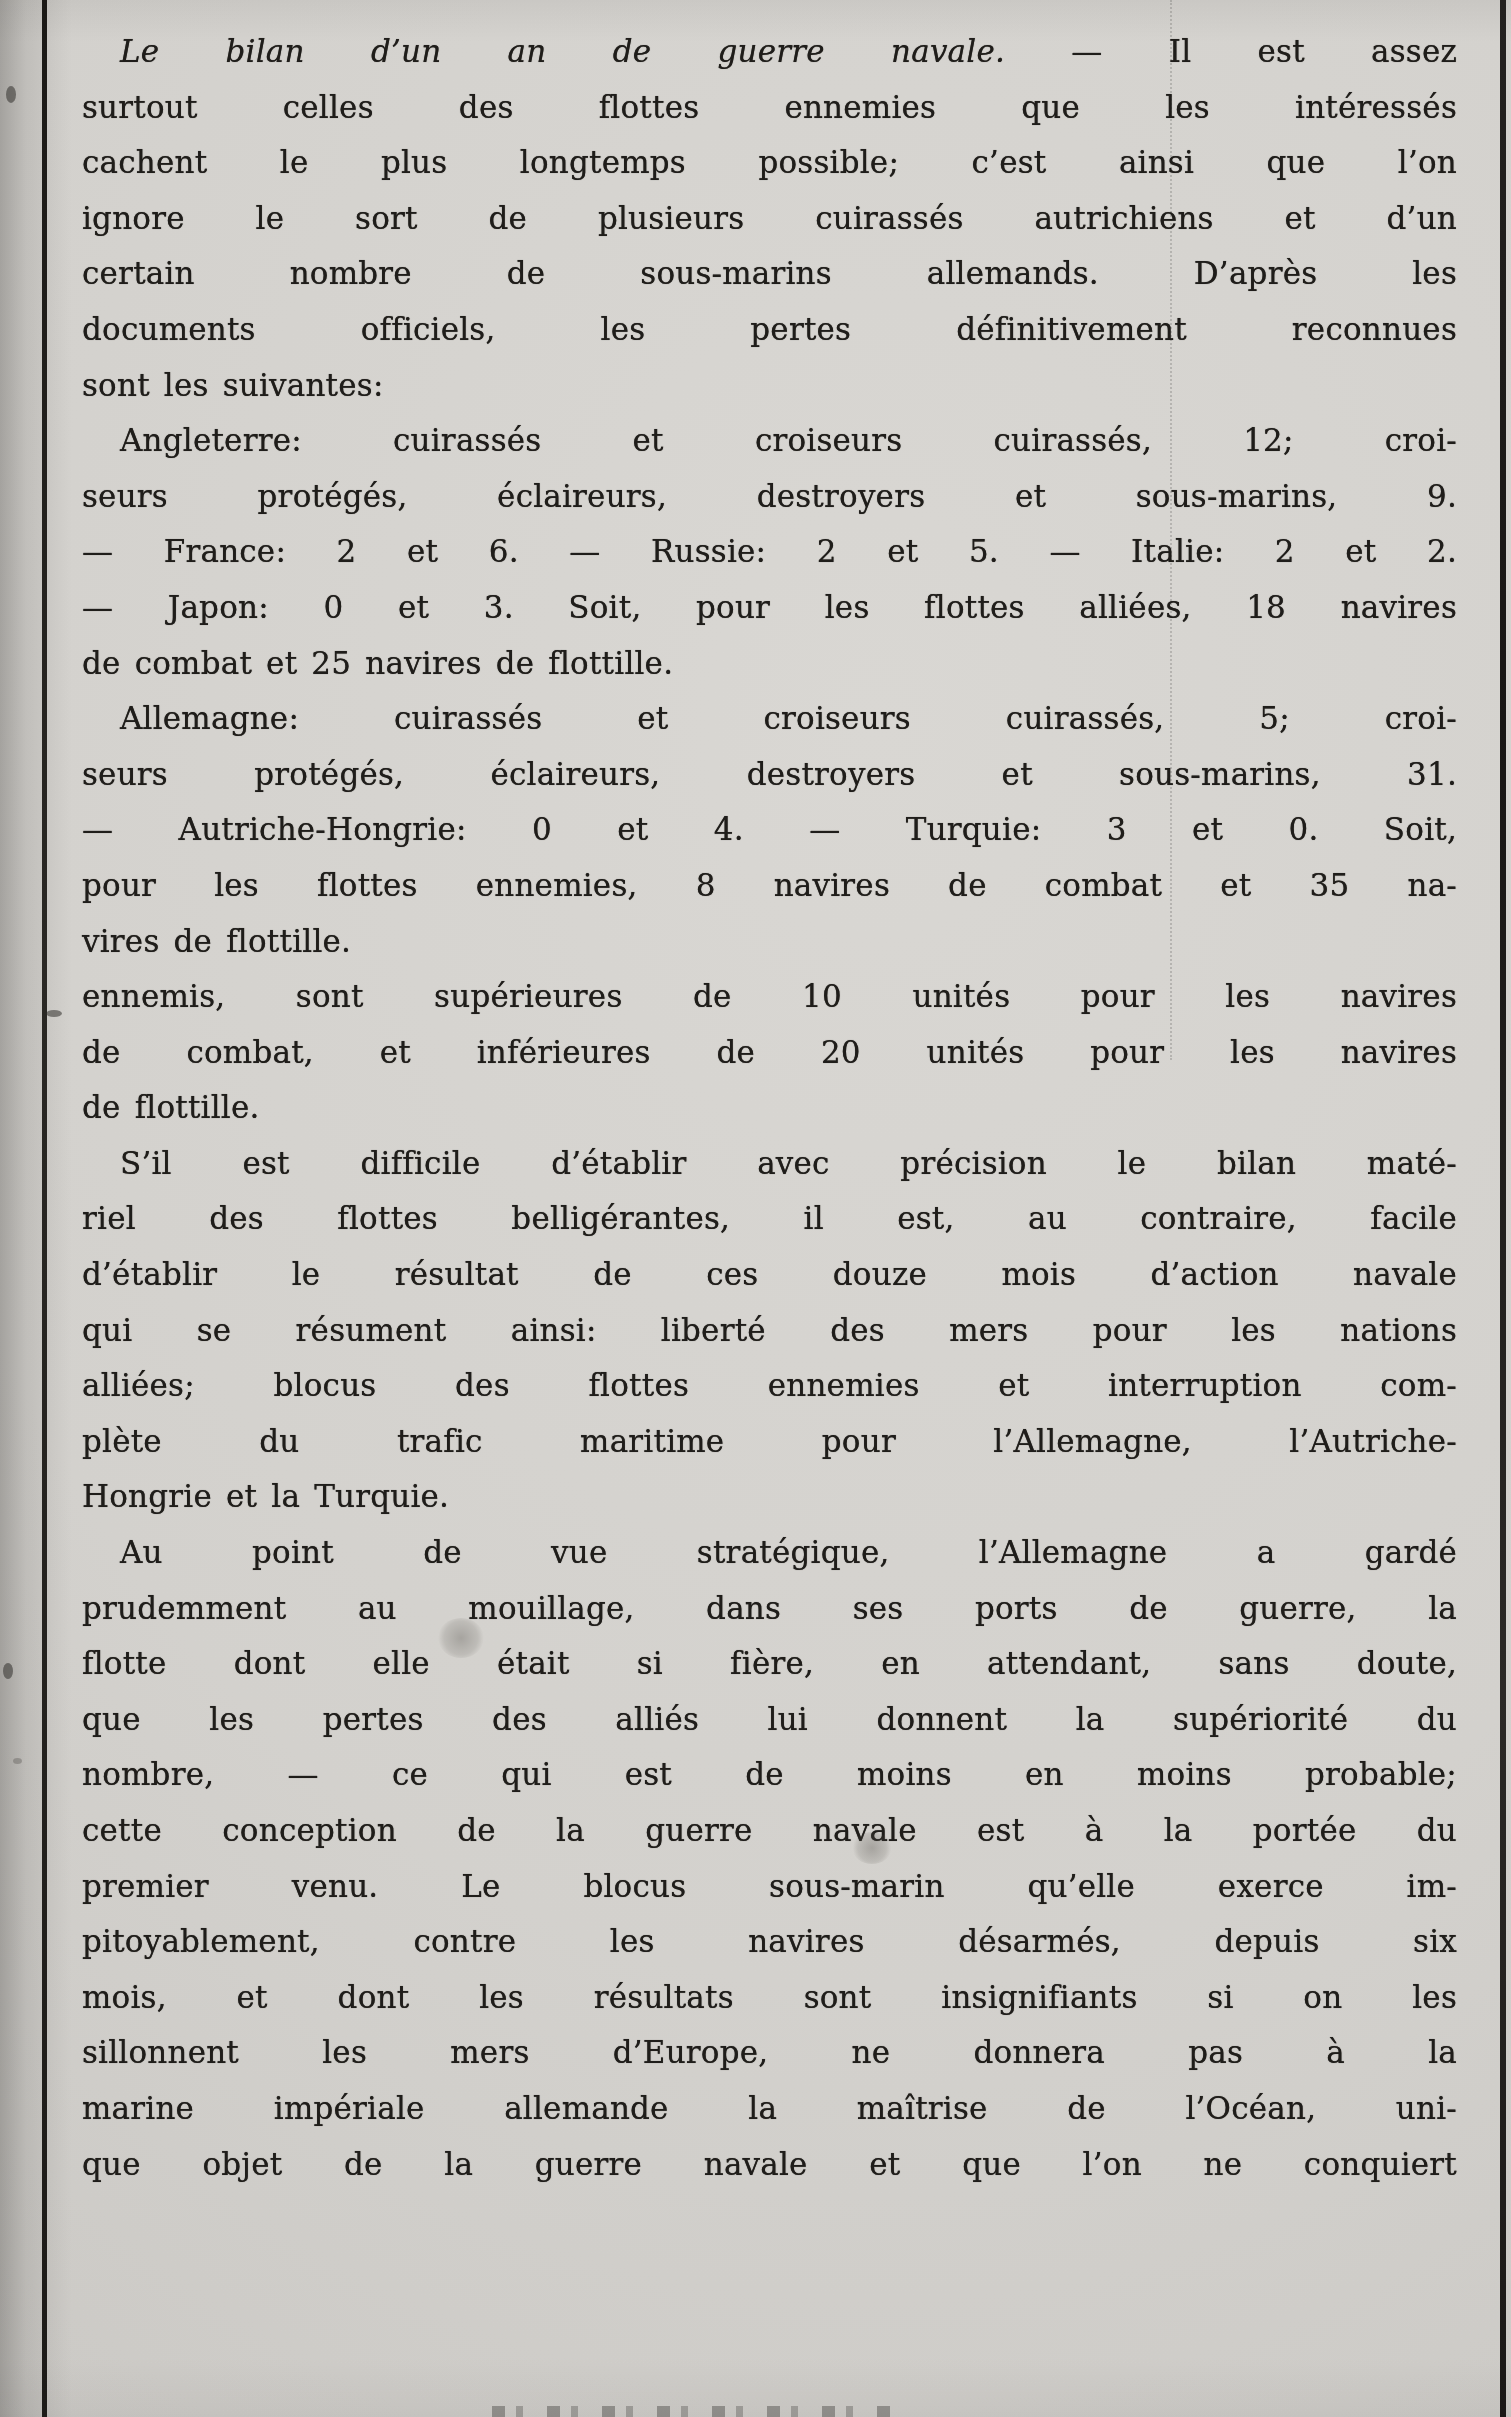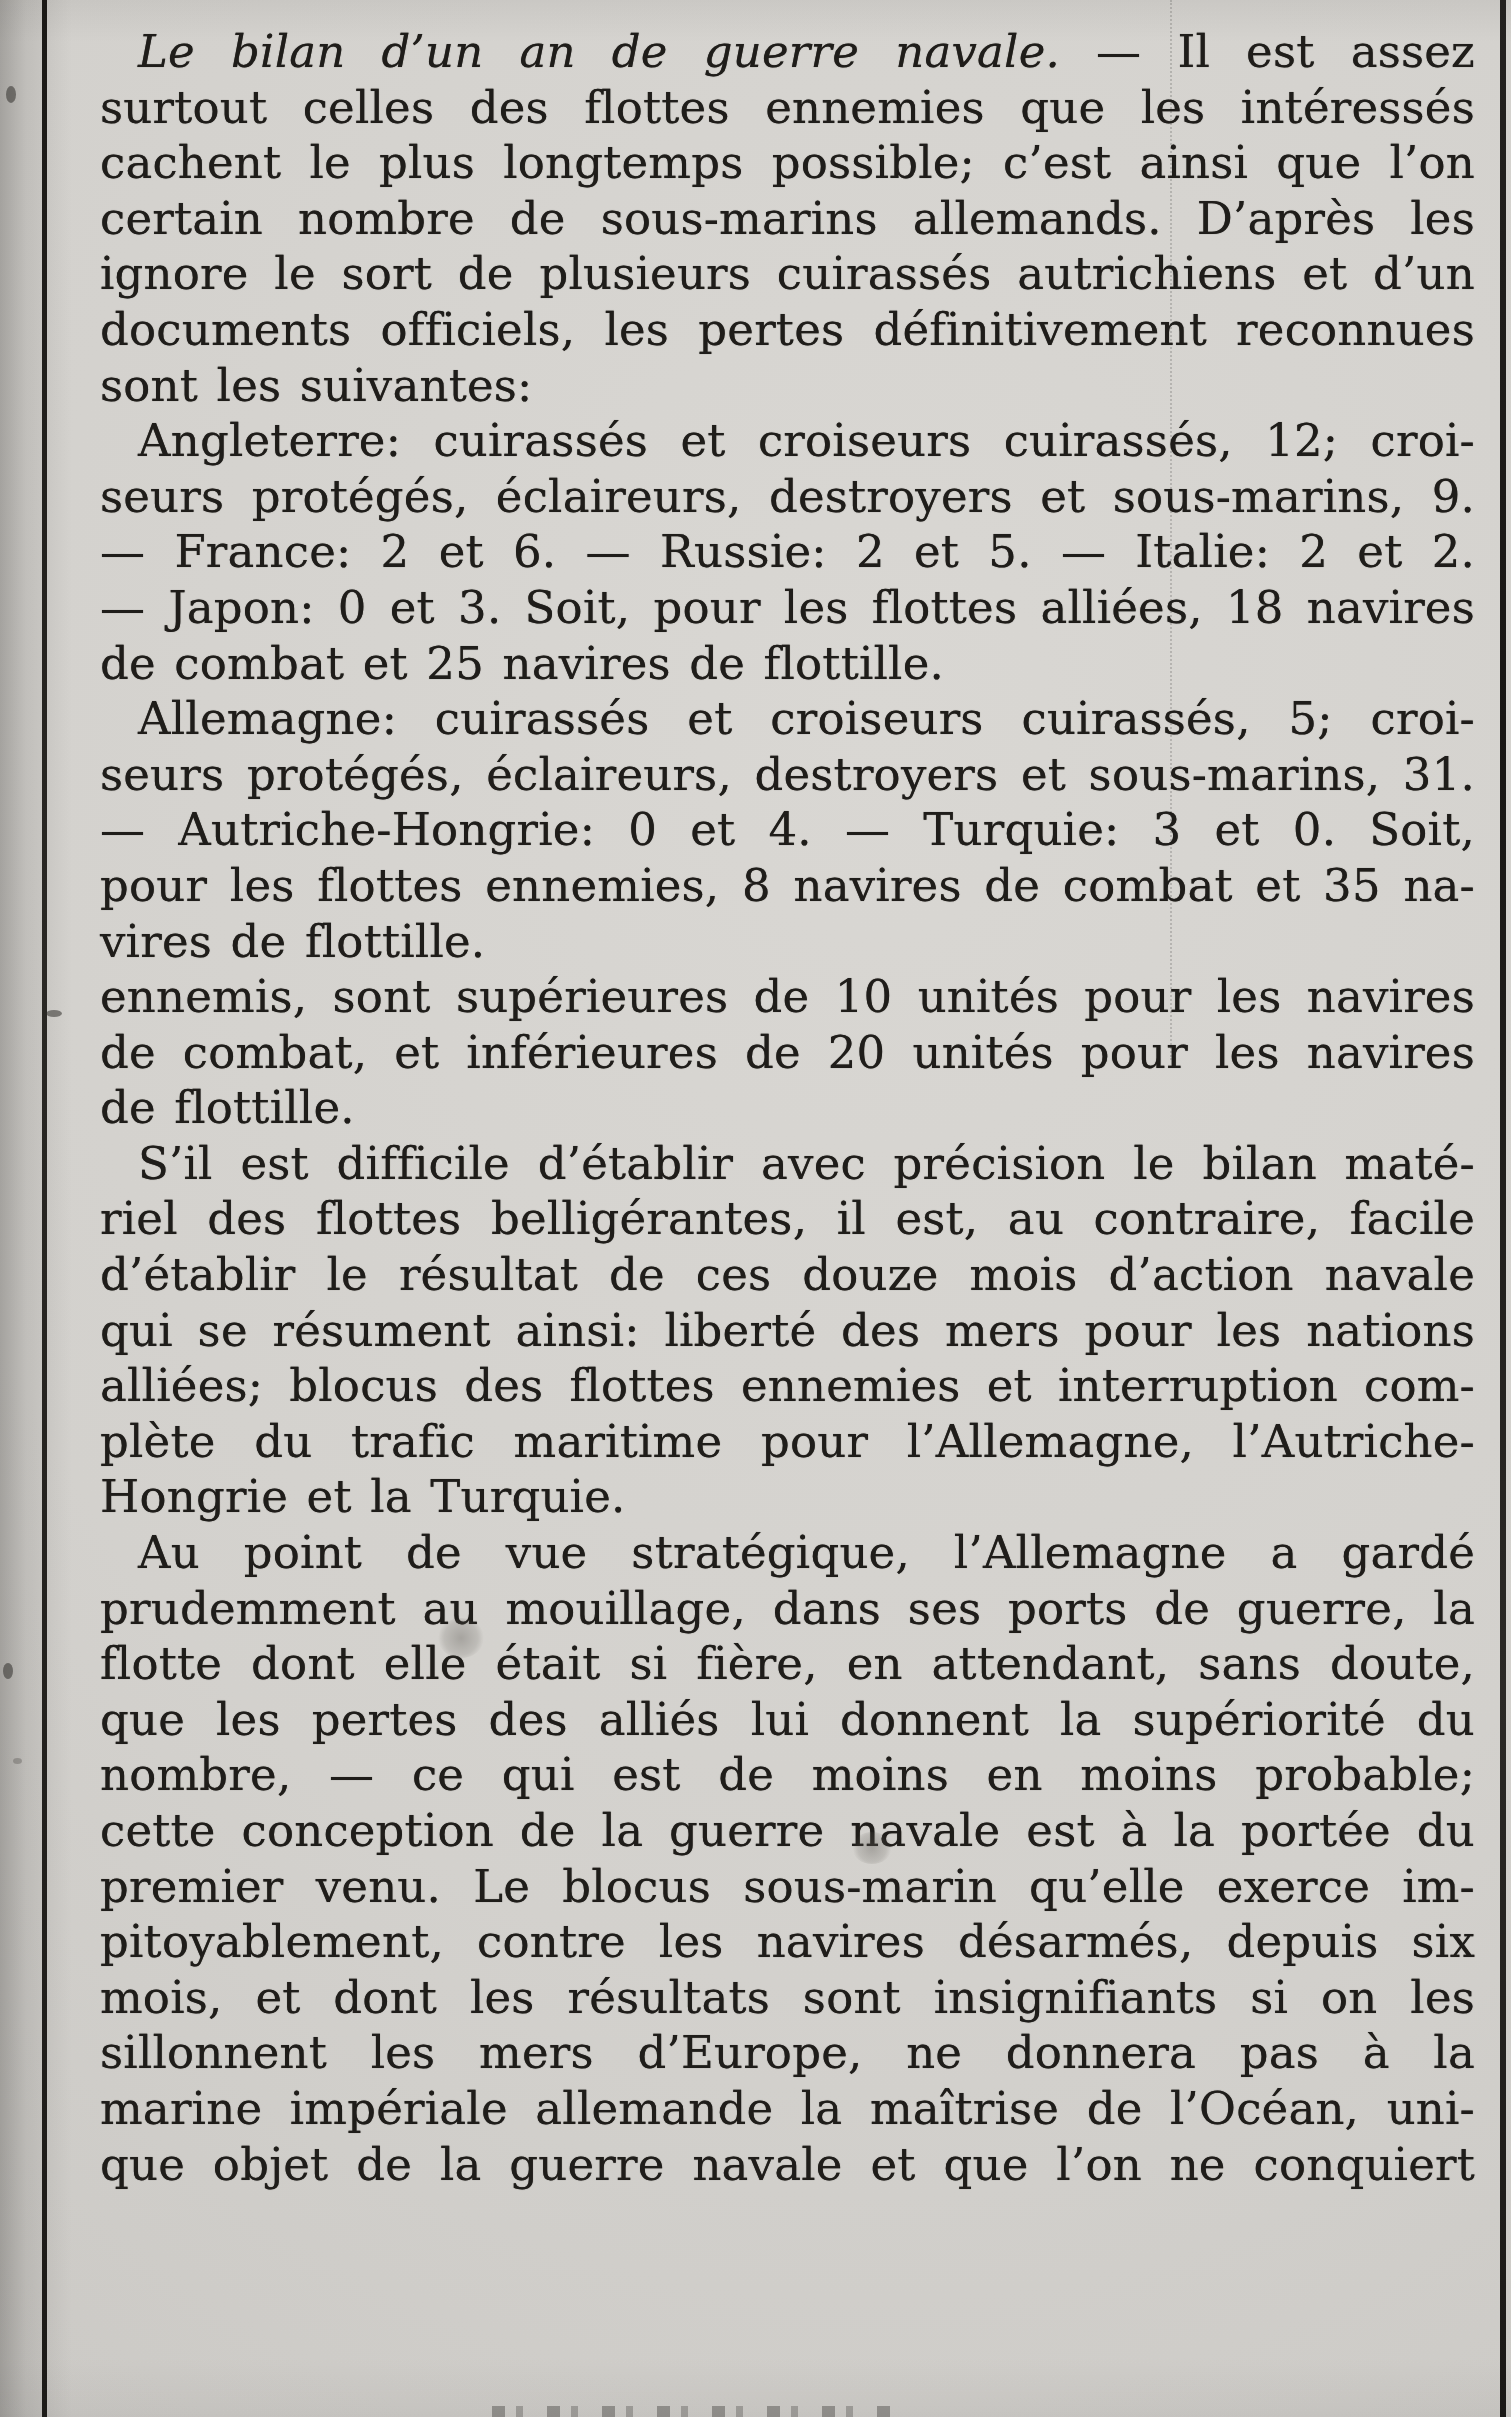--- a/index.html
+++ b/index.html
@@ -15,22 +15,22 @@
       radial-gradient(ellipse 120% 95% at 58% 30%, #d9d7d3 0%, #d3d1cd 55%, #c9c7c3 100%);
     font-family:"DejaVu Serif","Liberation Serif",serif;
     color:#1f1d1a;
   }
   .rule{position:absolute;top:0;bottom:0;background:#211f1c;}
   .rule.left{left:42px;width:5px;background:linear-gradient(180deg,#1b1916,#2a2824 40%,#1d1b18);}
   .rule.right{left:1500px;width:6px;background:linear-gradient(180deg,#242220,#181614 30%,#2b2926 70%,#1a1816);}
   .fold{position:absolute;left:1170px;top:0;height:1060px;width:0;
         border-left:2px dotted rgba(95,93,88,.28);}
   .textcol{
-    position:absolute;left:100px;top:24px;width:1375px;
-    font-size:45px;letter-spacing:.2px;word-spacing:4px;
+    position:absolute;left:82px;top:24px;width:1375px;
+    font-size:31px;letter-spacing:.2px;word-spacing:4px;
     text-shadow:0 0 .7px rgba(30,28,24,.85);
   }
   .ln{
     height:55.6px;line-height:55.6px;
     text-align:justify;text-align-last:justify;text-justify:inter-word;
     overflow:visible;white-space:normal;
   }
   .ln.ind{text-indent:38px;}
   .ln.end{text-align:right;text-align-last:left;}
   .ln i{font-style:italic;}
@@ -50,22 +50,22 @@
 
 <div class="page">
   <div class="rule left"></div>
   <div class="rule right"></div>
   <div class="fold"></div>
 
   <div class="textcol">
       <div class="ln ind"><i>Le bilan d’un an de guerre navale.</i> — Il est assez</div>
       <div class="ln">surtout celles des flottes ennemies que les intéressés</div>
       <div class="ln">cachent le plus longtemps possible; c’est ainsi que l’on</div>
+      <div class="ln">ignore le sort de plusieurs cuirassés autrichiens et d’un</div>
       <div class="ln">certain nombre de sous-marins allemands. D’après les</div>
-      <div class="ln">ignore le sort de plusieurs cuirassés autrichiens et d’un</div>
       <div class="ln">documents officiels, les pertes définitivement reconnues</div>
       <div class="ln end">sont les suivantes:</div>
       <div class="ln ind">Angleterre: cuirassés et croiseurs cuirassés, 12; croi-</div>
       <div class="ln">seurs protégés, éclaireurs, destroyers et sous-marins, 9.</div>
       <div class="ln">— France: 2 et 6. — Russie: 2 et 5. — Italie: 2 et 2.</div>
       <div class="ln">— Japon: 0 et 3. Soit, pour les flottes alliées, 18 navires</div>
       <div class="ln end">de combat et 25 navires de flottille.</div>
       <div class="ln ind">Allemagne: cuirassés et croiseurs cuirassés, 5; croi-</div>
       <div class="ln">seurs protégés, éclaireurs, destroyers et sous-marins, 31.</div>
       <div class="ln">— Autriche-Hongrie: 0 et 4. — Turquie: 3 et 0. Soit,</div>

